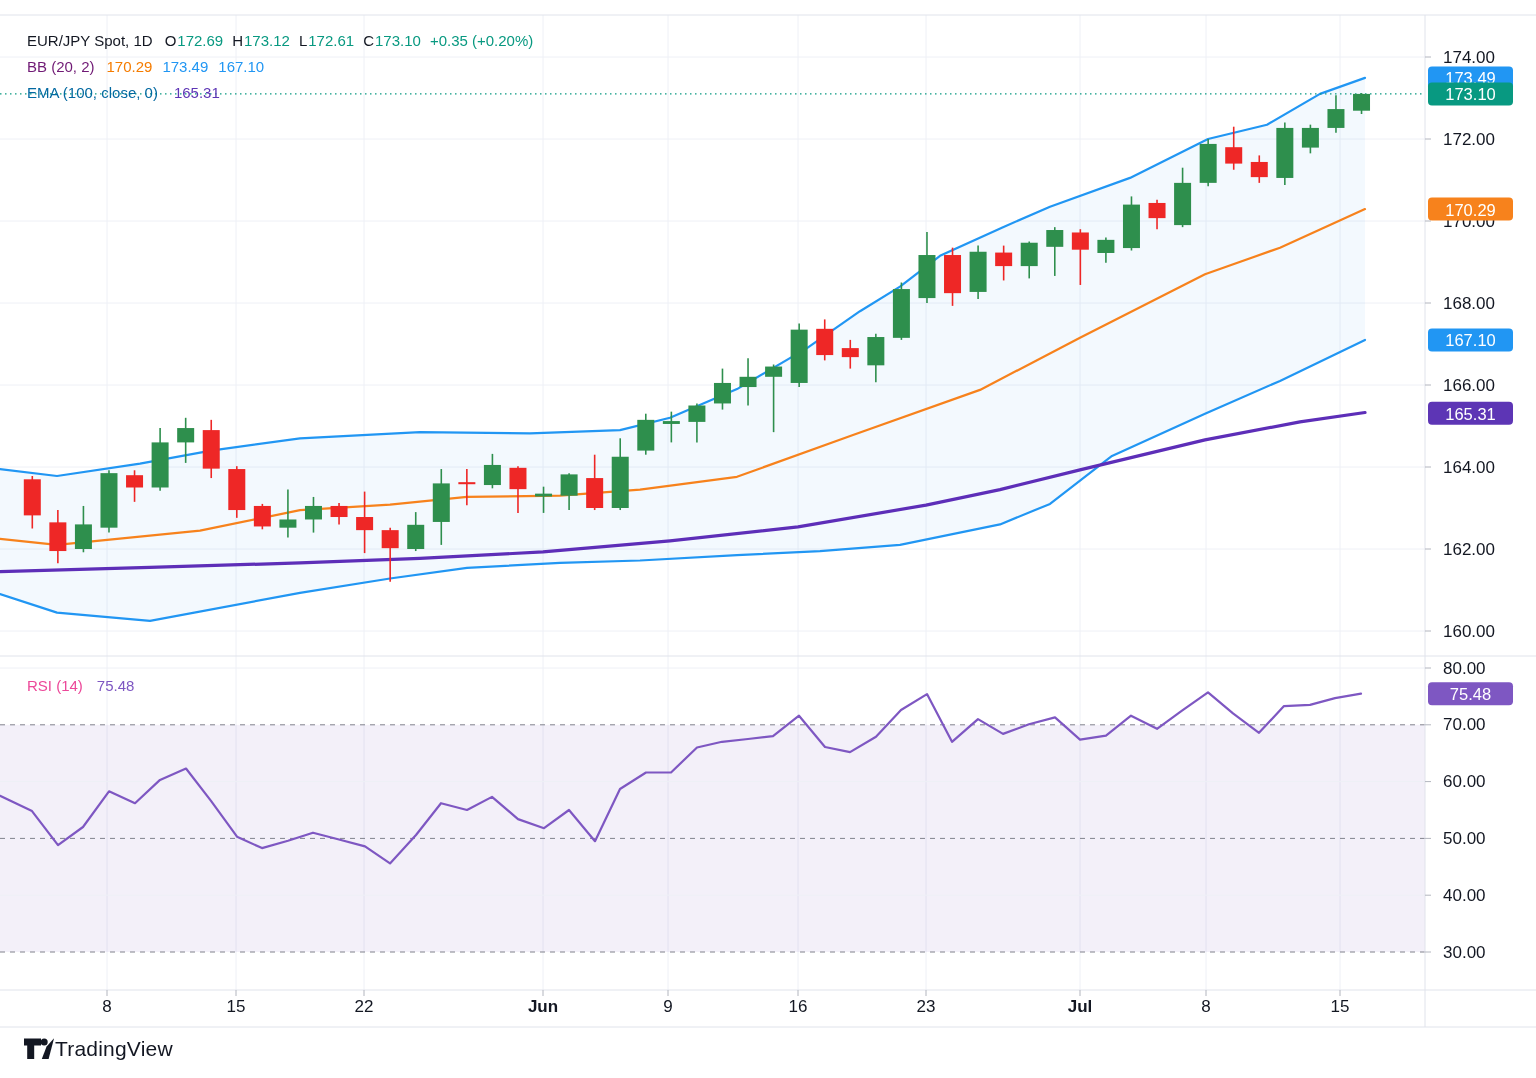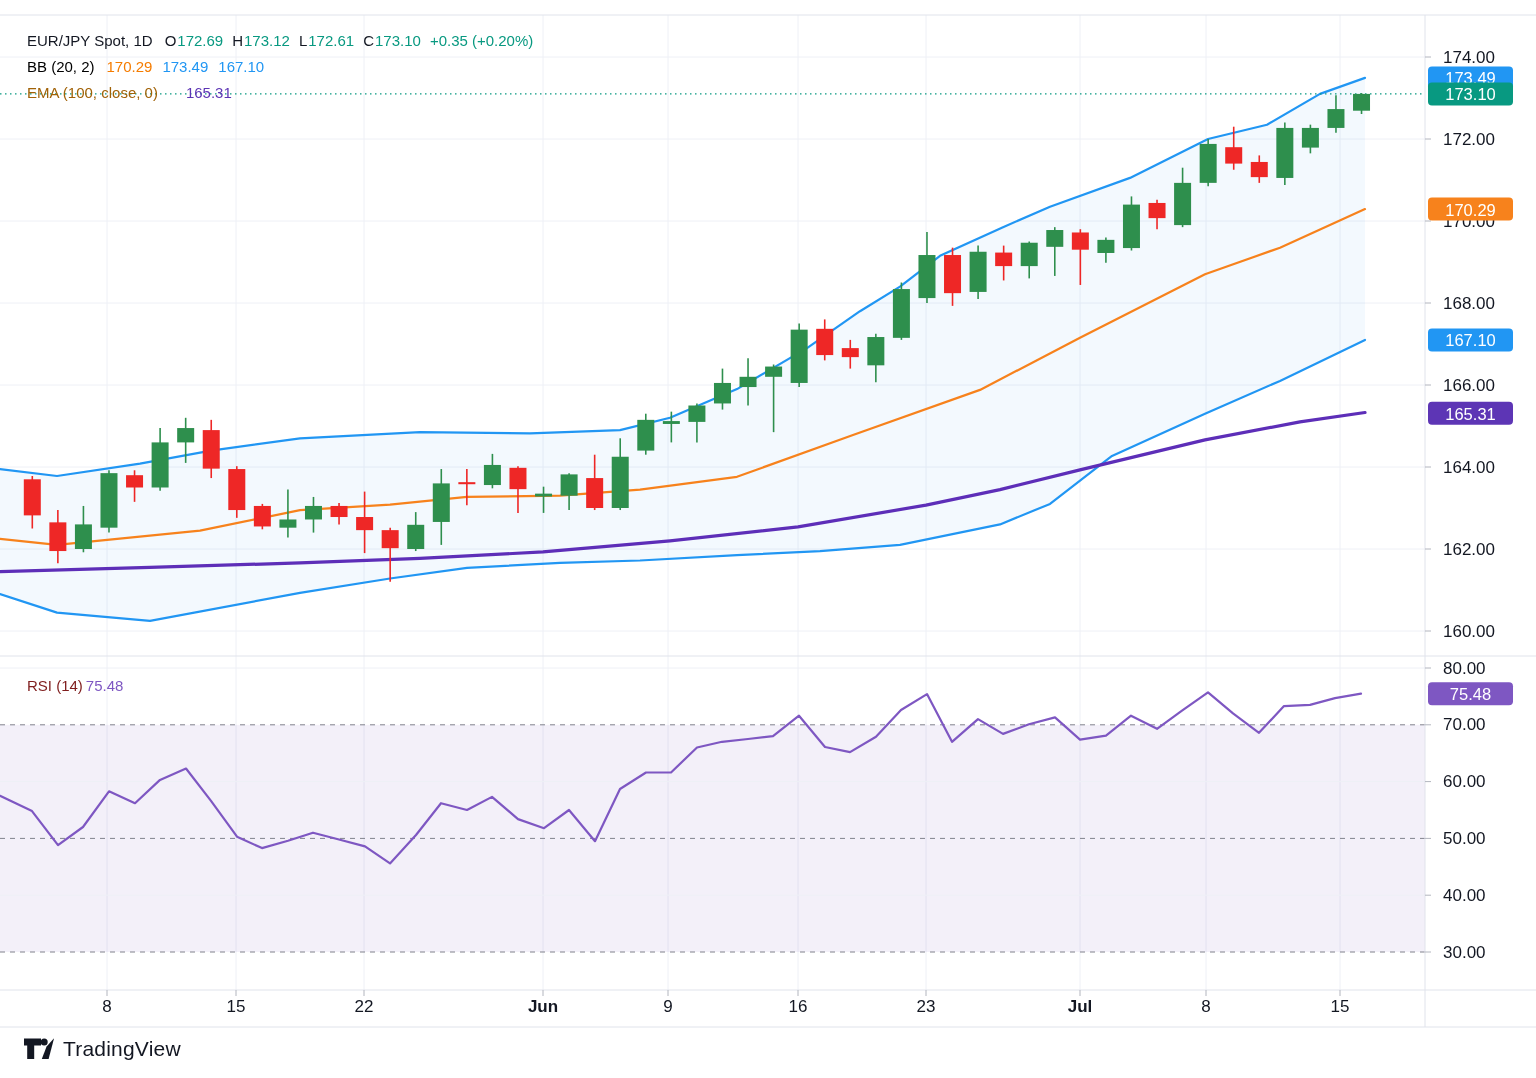--- a/index.html
+++ b/index.html
@@ -2,21 +2,21 @@
 <html><head>
 <meta charset="utf-8">
 <style>
   html,body{margin:0;padding:0;background:#fff;}
   #root{position:relative;width:1536px;height:1078px;background:#fff;overflow:hidden;
         font-family:"Liberation Sans",sans-serif;}
   #chart-svg{position:absolute;left:0;top:0;}
   .legend{position:absolute;left:27px;display:flex;align-items:center;white-space:pre;
           font-size:15px;line-height:20px;pointer-events:none;}
   .legend span{display:inline-block;}
-  #footer-logo{position:absolute;left:24px;top:1037px;display:flex;align-items:center;gap:9px;}
+  #footer-logo{position:absolute;left:24px;top:1037px;display:flex;align-items:center;gap:1px;}
   #brand-text{font-size:21px;font-weight:500;color:#131722;letter-spacing:.2px;}
 </style>
 </head>
 <body>
 
 <div id="root">
   <svg id="chart-svg" width="1536" height="1078">
       <rect x="0" y="0" width="1536" height="1078" fill="#ffffff"></rect>
       <line x1="107" y1="15" x2="107" y2="990" stroke="#EEF0F6" stroke-width="1"></line>
       <line x1="236" y1="15" x2="236" y2="990" stroke="#EEF0F6" stroke-width="1"></line>
@@ -219,23 +219,23 @@
       <text x="926" y="1006" font-size="17" fill="#131722" text-anchor="middle" dominant-baseline="central" font-family="&quot;Liberation Sans&quot;,sans-serif" font-weight="normal">23</text>
       <line x1="1080" y1="990" x2="1080" y2="996" stroke="#B2B5BE" stroke-width="1"></line>
       <text x="1080" y="1006" font-size="17" fill="#131722" text-anchor="middle" dominant-baseline="central" font-family="&quot;Liberation Sans&quot;,sans-serif" font-weight="bold">Jul</text>
       <line x1="1206" y1="990" x2="1206" y2="996" stroke="#B2B5BE" stroke-width="1"></line>
       <text x="1206" y="1006" font-size="17" fill="#131722" text-anchor="middle" dominant-baseline="central" font-family="&quot;Liberation Sans&quot;,sans-serif" font-weight="normal">8</text>
       <line x1="1340" y1="990" x2="1340" y2="996" stroke="#B2B5BE" stroke-width="1"></line>
       <text x="1340" y="1006" font-size="17" fill="#131722" text-anchor="middle" dominant-baseline="central" font-family="&quot;Liberation Sans&quot;,sans-serif" font-weight="normal">15</text>
     </svg>
 
   <div class="legend" style="top:31px;" id="legend-row-1"><span style="color: rgb(19, 23, 34); margin-right: 12px;">EUR/JPY Spot, 1D</span><span style="color: rgb(19, 23, 34); margin-right: 1px;">O</span><span style="color: rgb(8, 153, 129); margin-right: 9px;">172.69</span><span style="color: rgb(19, 23, 34); margin-right: 1px;">H</span><span style="color: rgb(8, 153, 129); margin-right: 9px;">173.12</span><span style="color: rgb(19, 23, 34); margin-right: 1px;">L</span><span style="color: rgb(8, 153, 129); margin-right: 9px;">172.61</span><span style="color: rgb(19, 23, 34); margin-right: 1px;">C</span><span style="color: rgb(8, 153, 129); margin-right: 9px;">173.10</span><span style="color: rgb(8, 153, 129); margin-right: 0px;">+0.35 (+0.20%)</span></div>
-  <div class="legend" style="top:57px;" id="legend-row-2"><span style="color: #000000; margin-right: 12px;">BB (20, 2)</span><span style="color: rgb(245, 124, 0); margin-right: 10px;">170.29</span><span style="color: rgb(33, 150, 243); margin-right: 10px;">173.49</span><span style="color: rgb(33, 150, 243); margin-right: 0px;">167.10</span></div>
-  <div class="legend" style="top:83px;" id="legend-row-3"><span style="color: #a16207; margin-right: 28px;">EMA (100, close, 0)</span><span style="color: rgb(93, 53, 181); margin-right: 0px;">165.31</span></div>
-  <div class="legend" style="top:676px;" id="legend-row-4"><span style="color: #7f1d1d; margin-right: 3px;">RSI (14)</span><span style="color: rgb(126, 87, 194); margin-right: 0px;">75.48</span></div>
+  <div class="legend" style="top:57px;" id="legend-row-2"><span style="color: #701a75; margin-right: 12px;">BB (20, 2)</span><span style="color: rgb(245, 124, 0); margin-right: 10px;">170.29</span><span style="color: rgb(33, 150, 243); margin-right: 10px;">173.49</span><span style="color: rgb(33, 150, 243); margin-right: 0px;">167.10</span></div>
+  <div class="legend" style="top:83px;" id="legend-row-3"><span style="color: #0369a1; margin-right: 16px;">EMA (100, close, 0)</span><span style="color: rgb(93, 53, 181); margin-right: 0px;">165.31</span></div>
+  <div class="legend" style="top:676px;" id="legend-row-4"><span style="color: #ec4899; margin-right: 14px;">RSI (14)</span><span style="color: rgb(126, 87, 194); margin-right: 0px;">75.48</span></div>
 
   <div id="footer-logo">
     <svg width="30" height="23" viewBox="0 0 30 23">
       <polygon points="0,0.5 17,0.5 17,7.5 10.2,7.5 10.2,21 3.2,21 3.2,7.5 0,7.5" fill="#131722"></polygon>
       <circle cx="20.2" cy="4" r="3.5" fill="#131722"></circle>
       <polygon points="22.6,8.5 29.8,0.5 30,0.5 24.6,21 17.8,21" fill="#131722"></polygon>
     </svg>
     <span id="brand-text">TradingView</span>
   </div>
 </div>

